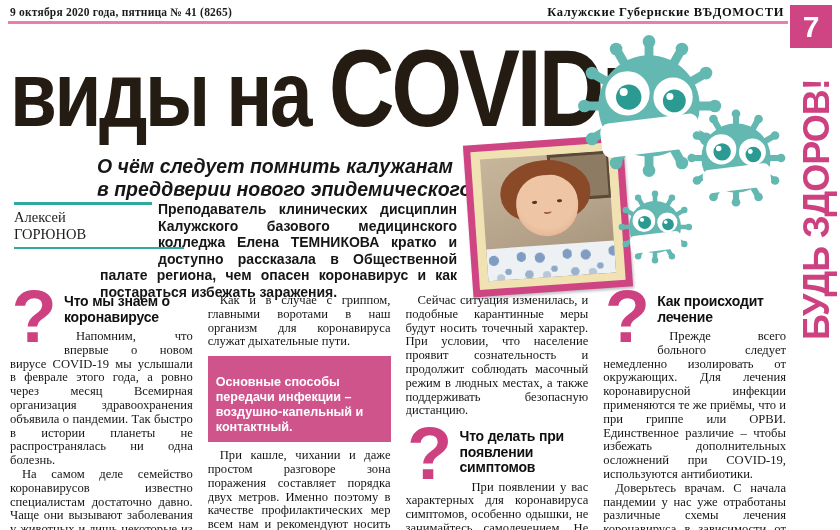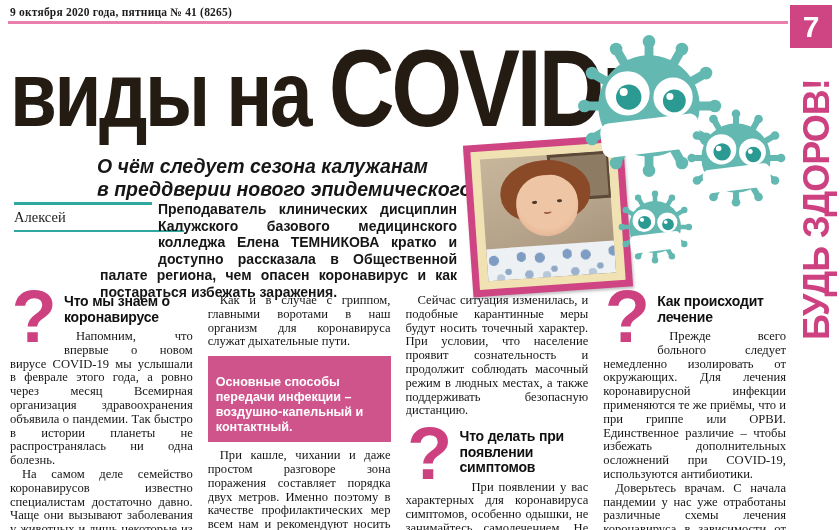--- a/index.html
+++ b/index.html
@@ -116,40 +116,42 @@
       <circle cx="40" cy="49" r="3.2" fill="#fff"></circle>
     <circle cx="79" cy="53" r="17" fill="#fff" stroke="#63b8b1" stroke-width="3"></circle>
     <circle cx="80" cy="56" r="9" fill="#2a9a92"></circle>
       <circle cx="76.5" cy="52.5" r="2.8" fill="#fff"></circle>
     <rect x="22" y="70" width="78" height="27" rx="7" fill="#fff" transform="rotate(-7 60 83)"></rect>
   </symbol>
 </svg>
 
 <div class="topbar">
   <div class="dateline">9 октября 2020 года, пятница № 41 (8265)</div>
+  <div class="masthead">Калужские Губернские ВѢДОМОСТИ</div>
   <div class="toprule"></div>
   <div class="pagebox">7</div>
 </div>
 
 <div class="rubric">
   <span>БУДЬ ЗДОРОВ!</span>
 </div>
 
 <h1 class="headline" style="margin:0;">
   <span class="cyr">виды на </span><span class="lat">COVIDы</span>
 </h1>
 
 <div class="subhead">
-  <div>О чём следует сезона калужанам</div>
+  <div>О чём следует помнить калужанам</div>
   <div>в преддверии нового эпидемического сезона</div>
 </div>
 
 <div class="byline">
   <div class="rule top"></div>
   <div class="nm">Алексей</div>
+  <div class="nm">ГОРЮНОВ</div>
   <div class="rule bot"></div>
 </div>
 
 <div class="lead">
   <span class="spacer"></span>
   <span>Преподаватель клинических дисциплин Калужского базового медицинского колледжа Елена ТЕМНИКОВА кратко и доступно рассказала в Общественной палате региона, чем опасен коронавирус и как постараться избежать заражения.</span>
 </div>
 
 <div class="photo-backing">
   <div class="photo-frame">

